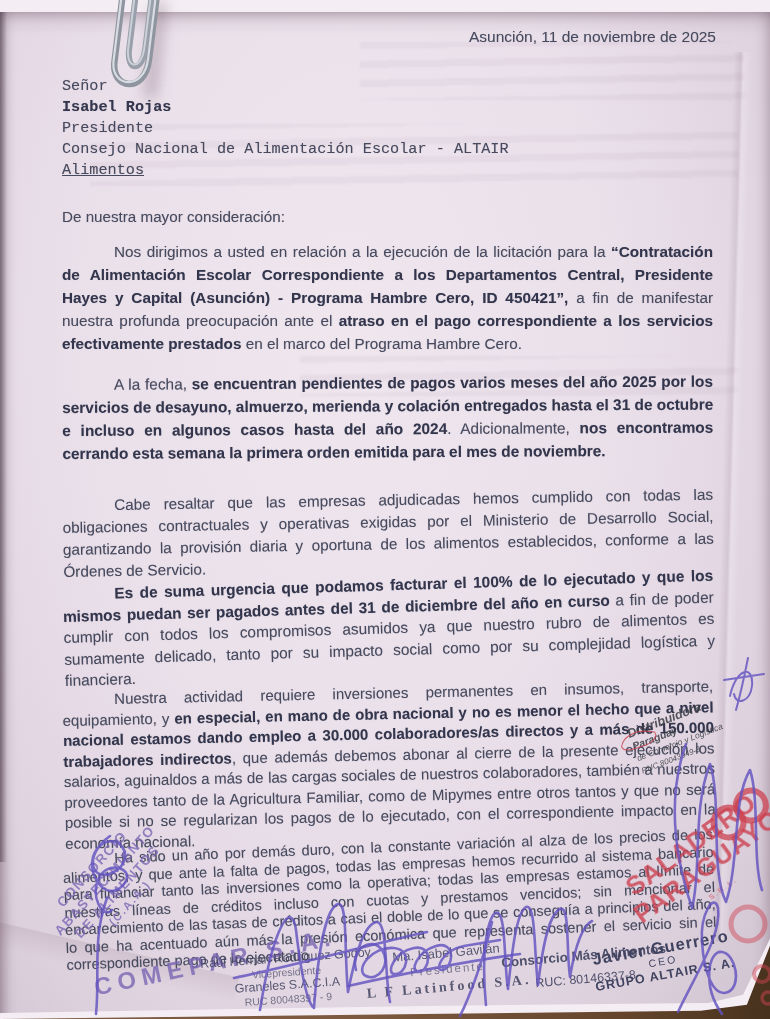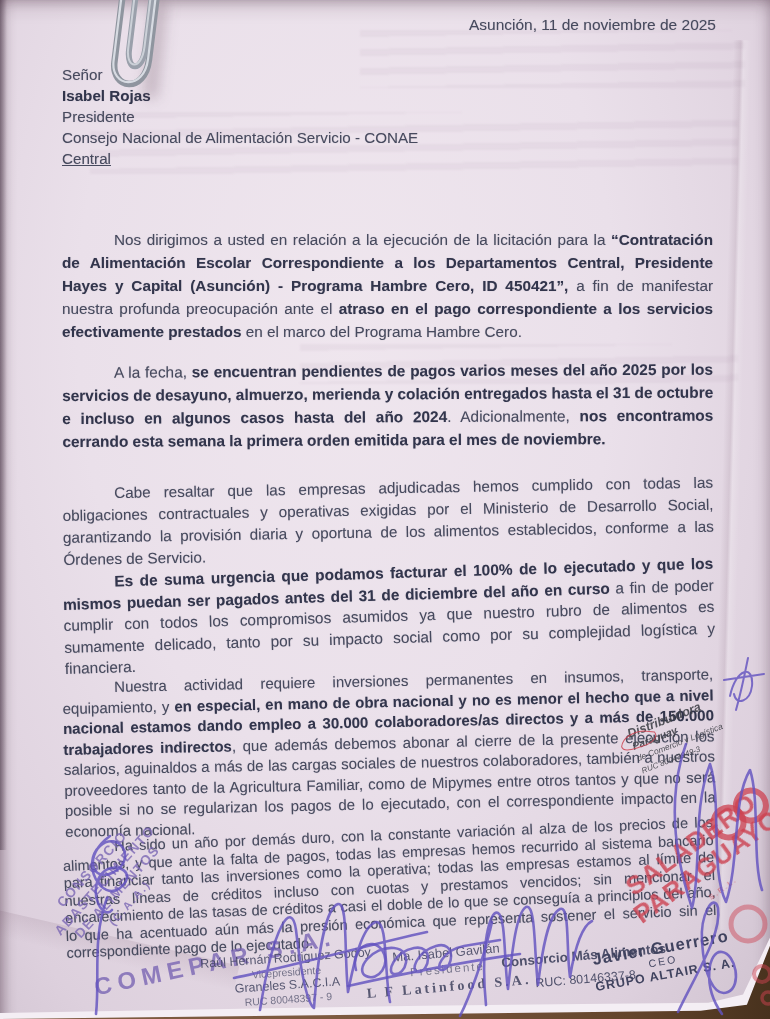--- a/index.html
+++ b/index.html
@@ -11,40 +11,40 @@
   
   .sheet-under{position:absolute;inset:0;background:#f4eef4;
     clip-path:polygon(0 0,100% 0,100% 92.8%,97% 98.6%,91% 99.2%,55% 99.5%,0 100%);}
   
   .paper{position:absolute;inset:0;
     background:
       radial-gradient(ellipse at 45% 32%, #efe6ee 0%, var(--paper,#eae0ea) 45%, #ddd0dd 82%, #cfc2cf 100%);
     clip-path:polygon(0 0,100% 0,100% 92%,96.5% 97.6%,92% 98.4%,55% 98.7%,0 99.4%);
     box-shadow:inset 10px 0 14px -8px rgba(60,30,50,.45),
                inset -8px 0 16px -8px rgba(60,30,50,.30),
-               inset 0 12px 20px -10px rgba(60,30,50,.35);}
+               inset 0 12px 20px -10px rgba(60,30,50,.35);margin-top:12px;}
   .edge-shade{position:absolute;left:0;top:0;width:7px;height:850px;
     background:linear-gradient(90deg,rgba(35,18,35,.38),transparent);}
   .crease{position:absolute;left:722px;top:40px;width:18px;height:890px;
     background:linear-gradient(90deg,transparent,rgba(110,80,100,.12) 40%,rgba(255,255,255,.20) 58%,transparent);
     transform:rotate(1.5deg);}
   .crease2{position:absolute;left:-30px;top:935px;width:270px;height:26px;
     background:linear-gradient(rgba(120,90,110,.14),transparent);transform:rotate(13deg);}
   
   .ghost{position:absolute;filter:blur(1.3px);opacity:.55;
     background:repeating-linear-gradient(179deg,rgba(152,118,148,.14) 0 7px,transparent 7px 19px);}
   .g1{left:360px;top:30px;width:385px;height:58px;}
   .g2{left:90px;top:112px;width:648px;height:62px;}
   .g3{left:300px;top:344px;width:438px;height:40px;}
 
   
   .paper .txt{position:absolute;color:var(--ink,#474a5e);
     text-shadow:0 0 1px rgba(70,72,94,.30);}
   .date{top:16px;right:54px;font-size:15.5px;}
-  .recipient{left:62px;top:64px;font-size:15.2px;line-height:21px;}
+  .recipient{left:62px;top:64px;font-size:15.2px;line-height:21px;font-family:Liberation Mono, monospace;}
   .recipient .b{font-weight:bold;color:var(--ink-bold,#32354c);}
   .recipient .u{text-decoration:underline;}
   .greeting{left:62px;top:196px;font-size:15.2px;}
   .para{left:62px;width:651px;margin:0;text-align:justify;text-indent:52px;
     position:absolute;color:var(--ink,#474a5e);text-shadow:0 0 1px rgba(70,72,94,.30);
     transform-origin:left top;}
   .para .b{font-weight:bold;color:var(--ink-bold,#32354c);}
   #p1{top:228px;font-size:15.3px;line-height:23px;}
   #p2{top:361px;font-size:15.4px;line-height:23px;transform:rotate(-.3deg);}
   #p3{top:483px;font-size:15.3px;line-height:22px;transform:rotate(-1deg);}
@@ -104,22 +104,23 @@
   <div class="paper">
     <div class="ghost g1"></div>
     <div class="ghost g2"></div>
     <div class="ghost g3"></div>
     <div class="crease"></div>
     <div class="crease2"></div>
     <div class="edge-shade"></div>
 
     <div class="txt date">Asunción, 11 de noviembre de 2025</div>
 
-    <div class="txt recipient"><span>Señor</span><br><span class="b">Isabel Rojas</span><br><span>Presidente</span><br><span>Consejo Nacional de Alimentación Servicio - CONAE</span><br><span class="u">Central</span></div>
-
+    <div class="txt recipient"><span>Señor</span><br><span class="b">Isabel Rojas</span><br><span>Presidente</span><br><span>Consejo Nacional de Alimentación Escolar - ALTAIR</span><br><span class="u">Alimentos</span></div>
+
+    <div class="txt greeting">De nuestra mayor consideración:</div>
 
     <p class="para" id="p1"><span>Nos dirigimos a usted en relación a la ejecución de la licitación para la </span><span class="b">“Contratación de Alimentación Escolar Correspondiente a los Departamentos Central, Presidente Hayes y Capital (Asunción) - Programa Hambre Cero, ID 450421”,</span><span> a fin de manifestar nuestra profunda preocupación ante el </span><span class="b">atraso en el pago correspondiente a los servicios efectivamente prestados</span><span> en el marco del Programa Hambre Cero.</span></p>
 
     <p class="para" id="p2"><span>A la fecha, </span><span class="b">se encuentran pendientes de pagos varios meses del año 2025 por los servicios de desayuno, almuerzo, merienda y colación entregados hasta el 31 de octubre e incluso en algunos casos hasta del año 2024</span><span>. Adicionalmente, </span><span class="b">nos encontramos cerrando esta semana la primera orden emitida para el mes de noviembre.</span></p>
 
     <p class="para" id="p3"><span>Cabe resaltar que las empresas adjudicadas hemos cumplido con todas las obligaciones contractuales y operativas exigidas por el Ministerio de Desarrollo Social, garantizando la provisión diaria y oportuna de los alimentos establecidos, conforme a las Órdenes de Servicio.</span></p>
 
     <p class="para" id="p4"><span class="b">Es de suma urgencia que podamos facturar el 100% de lo ejecutado y que los mismos puedan ser pagados antes del 31 de diciembre del año en curso</span><span> a fin de poder cumplir con todos los compromisos asumidos ya que nuestro rubro de alimentos es sumamente delicado, tanto por su impacto social como por su complejidad logística y financiera.</span></p>
 
     <p class="para" id="p5"><span>Nuestra actividad requiere inversiones permanentes en insumos, transporte, equipamiento, y </span><span class="b">en especial, en mano de obra nacional y no es menor el hecho que a nivel nacional estamos dando empleo a 30.000 colaboradores/as directos y a más de 150.000 trabajadores indirectos</span><span>, que además debemos abonar al cierre de la presente ejecución los salarios, aguinaldos a más de las cargas sociales de nuestros colaboradores, también a nuestros proveedores tanto de la Agricultura Familiar, como de Mipymes entre otros tantos y que no será posible si no se regularizan los pagos de lo ejecutado, con el correspondiente impacto en la economía nacional.</span></p>

